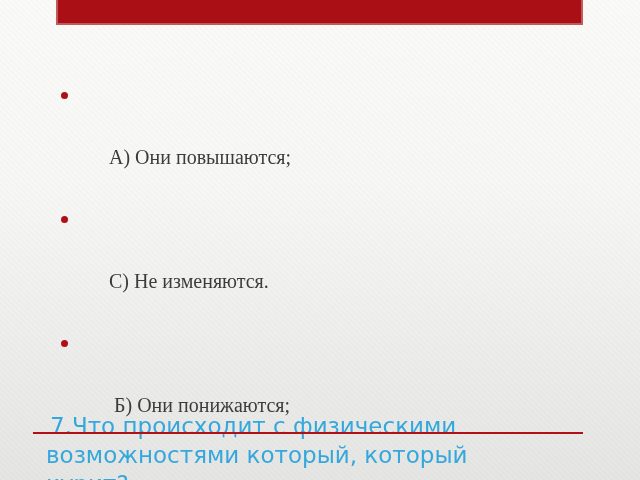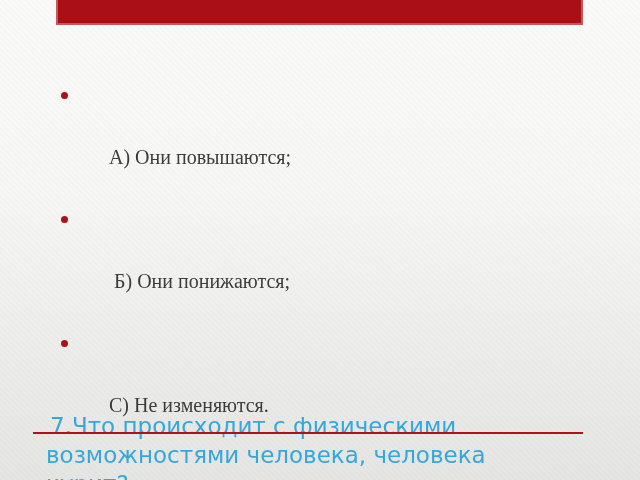--- a/index.html
+++ b/index.html
@@ -82,29 +82,29 @@
 
   <div class="header-bar"></div>
 
   <ul class="answers">
     <li>
       <span class="bullet"></span>
       <span>А) Они повышаются;</span>
     </li>
     <li>
       <span class="bullet"></span>
-      <span>&nbsp;Б) Они понижаются;</span>
+      <span>С) Не изменяются.</span>
     </li>
     <li>
       <span class="bullet"></span>
-      <span>С) Не изменяются.</span>
+      <span>&nbsp;Б) Они понижаются;</span>
     </li>
   </ul>
 
   <div class="question">
     <div class="q-line q-line-first">7.Что происходит с физическими</div>
-    <div class="q-line">возможностями человека, человека</div>
+    <div class="q-line">возможностями который, который</div>
     <div class="q-line">курит?</div>
   </div>
 
   <div class="red-underline"></div>
 
 </div>
 
 </body></html>

